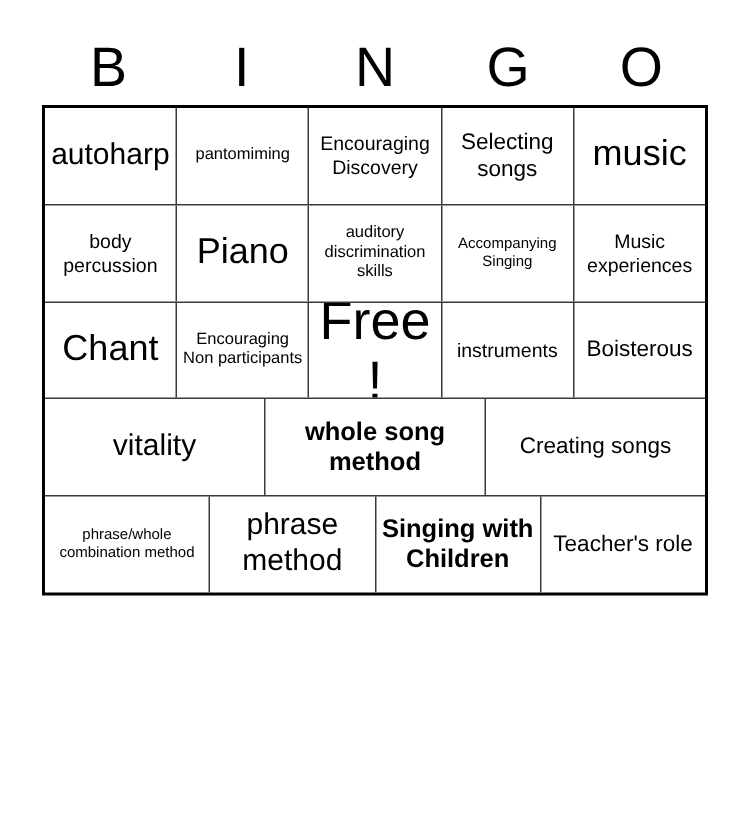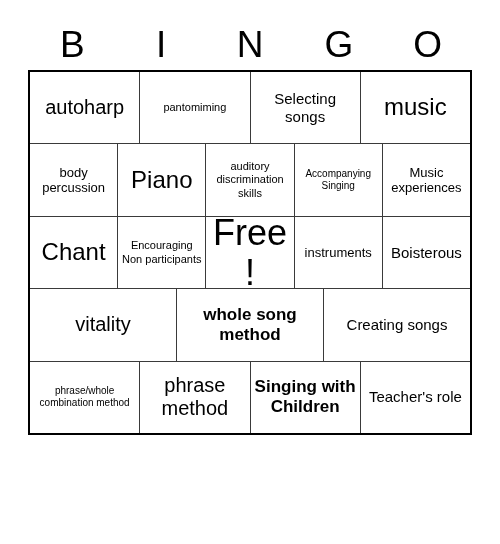--- a/index.html
+++ b/index.html
@@ -44,21 +44,21 @@
     letter-spacing: 0px;
     color: #000000;
   }
 
   
   #grid {
     position: absolute;
     left: 28px;
     top: 70px;
     width: 444px;
-    height: 365px;
+    height: 327px;
     box-sizing: border-box;
     border-top: 2px solid #000000;
     border-left: 2px solid #000000;
     border-right: 2px solid #000000;
     border-bottom: 2px solid #000000;
     display: flex;
     flex-direction: column;
     background: #ffffff;
   }
   .grid-row {
@@ -121,20 +121,23 @@
   <div id="grid">
 
     <div class="grid-row">
       <div class="cell">
         <span class="cell-text fs-2xl">autoharp</span>
       </div>
       <div class="cell">
         <span class="cell-text fs-sm">pantomiming</span>
       </div>
       <div class="cell">
+        <span class="cell-text fs-md">Encouraging Discovery</span>
+      </div>
+      <div class="cell">
         <span class="cell-text fs-lg">Selecting songs</span>
       </div>
       <div class="cell">
         <span class="cell-text fs-3xl">music</span>
       </div>
     </div>
 
     <div class="grid-row">
       <div class="cell">
         <span class="cell-text fs-md">body percussion</span>

